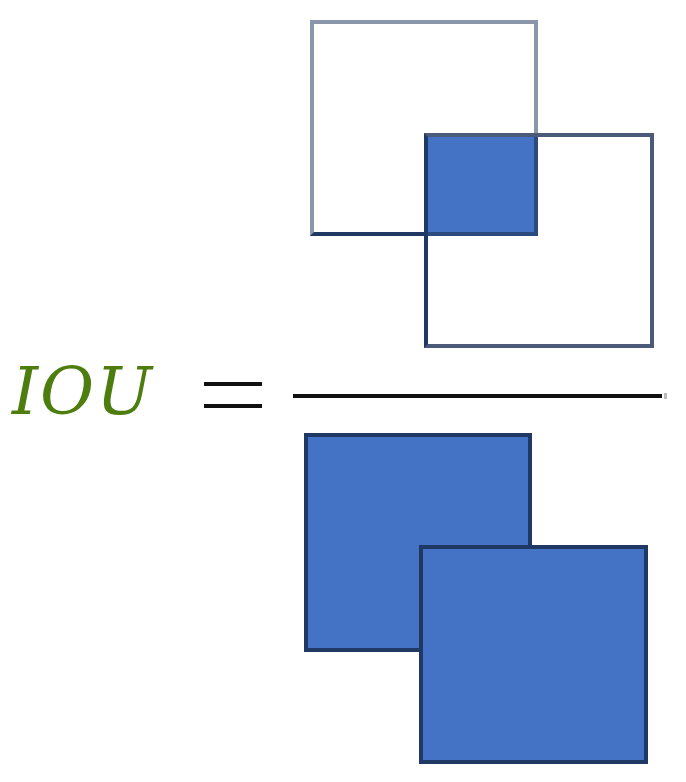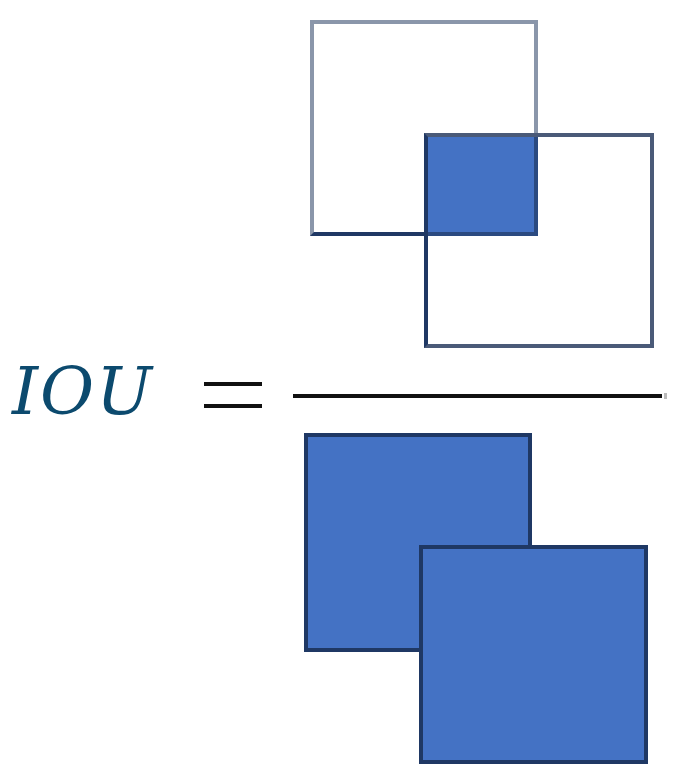--- a/index.html
+++ b/index.html
@@ -1,21 +1,21 @@
 <!DOCTYPE html>
 <html><head>
 <meta charset="utf-8">
 <style>
   html, body { margin: 0; padding: 0; background: #ffffff; }
   body { width: 686px; height: 782px; position: relative; overflow: hidden; }
   .box { position: absolute; box-sizing: border-box; }
   .formula-text {
     position: absolute; left: 12px; top: 352px;
     font-family: "DejaVu Serif", "Liberation Serif", serif;
-    font-style: italic; font-size: 66px; line-height: 80px; color: #0c4a6e;
+    font-style: italic; font-size: 66px; line-height: 80px; color: #4d7c0f;
     letter-spacing: 2px;
   }
   .equals {
     position: absolute; left: 204px; top: 382px; width: 58px; height: 26px;
   }
   .equals::before, .equals::after {
     content: ""; position: absolute; left: 0; width: 58px; height: 4px; background: #111;
   }
   .equals::before { top: 0; }
   .equals::after { bottom: 0; }

